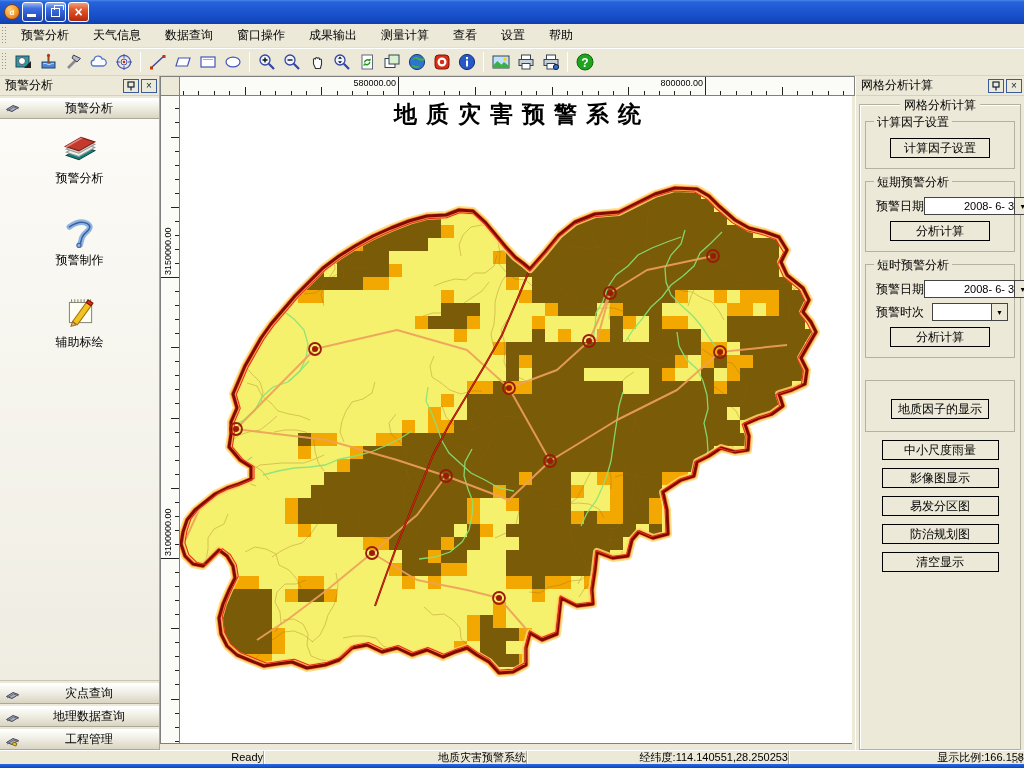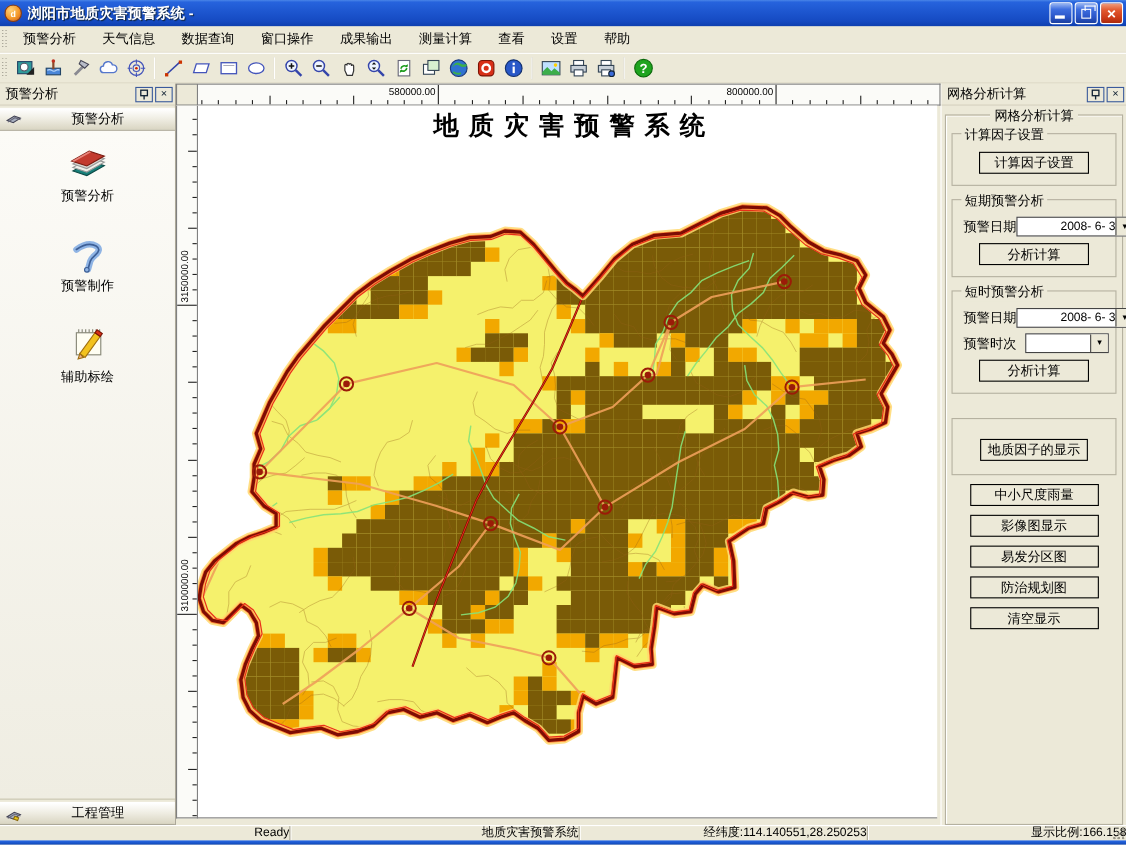--- a/index.html
+++ b/index.html
@@ -106,21 +106,20 @@
       radial-gradient(circle at 1px 10px,#9a978a 1px,transparent 1.4px); }
   .bottomedge { height:4px; background:linear-gradient(180deg,#2a6ae8,#0e45b4); }
 </style>
 </head>
 <body>
 
 <div class="win">
 
   <div class="titlebar">
     <span class="appicon">d</span>
-    <span class="wtitle">浏阳市地质灾害预警系统  -</span>
     <span class="cbtn">
         <i class="g-min"></i>
       </span>
     <span class="cbtn">
         <i class="g-res"></i>
       </span>
     <span class="cbtn close">
         <span>×</span>
       </span>
   </div>
@@ -348,20 +347,34 @@
                 <line x1="28" y1="9" x2="28" y2="6"></line>
               </g>
               <path d="M11 27 L24 9 l4.5 3.2 -13 18 z" fill="#f2c21e" stroke="#a07010"></path>
               <path d="M11 27 l-1.5 4.5 4.6-1.2 z" fill="#f0b090" stroke="#a07010"></path>
               <path d="M24 9 l4.5 3.2 1.8-2.5 -4.5-3.2 z" fill="#d83018" stroke="#7a1405"></path>
             </svg>
             <span class="lilabel">辅助标绘</span>
           </div>
         </div>
       <div id="left-sections">
+          <div class="lbar">
+            <svg width="17" height="16" viewBox="0 0 16 16" style="margin-right:2px;">
+              <path d="M2 10.5 l6.5-4 5.5 2 -6.5 4 z" fill="#a8b0c0" stroke="#445"></path>
+              <path d="M2.6 12 l6.5-4 5 1.8" fill="none" stroke="#667"></path>
+            </svg>
+            <span class="ltext">灾点查询</span>
+          </div>
+          <div class="lbar">
+            <svg width="17" height="16" viewBox="0 0 16 16" style="margin-right:2px;">
+              <path d="M2 10.5 l6.5-4 5.5 2 -6.5 4 z" fill="#a8b0c0" stroke="#445"></path>
+              <path d="M2.6 12 l6.5-4 5 1.8" fill="none" stroke="#667"></path>
+            </svg>
+            <span class="ltext">地理数据查询</span>
+          </div>
           <div class="lbar">
             <svg width="17" height="16" viewBox="0 0 16 16" style="margin-right:2px;">
               <path d="M2 10.5 l6.5-4 5.5 2 -6.5 4 z" fill="#a8b0c0" stroke="#445"></path>
               <path d="M2.6 12 l6.5-4 5 1.8" fill="none" stroke="#667"></path>
               <path d="M9 10 l3.5 1.5 -1 2.5 -3.8-1.4 z" fill="#e8c81e" stroke="#8a6a10"></path>
             </svg>
             <span class="ltext">工程管理</span>
           </div>
         </div>
     </div>

